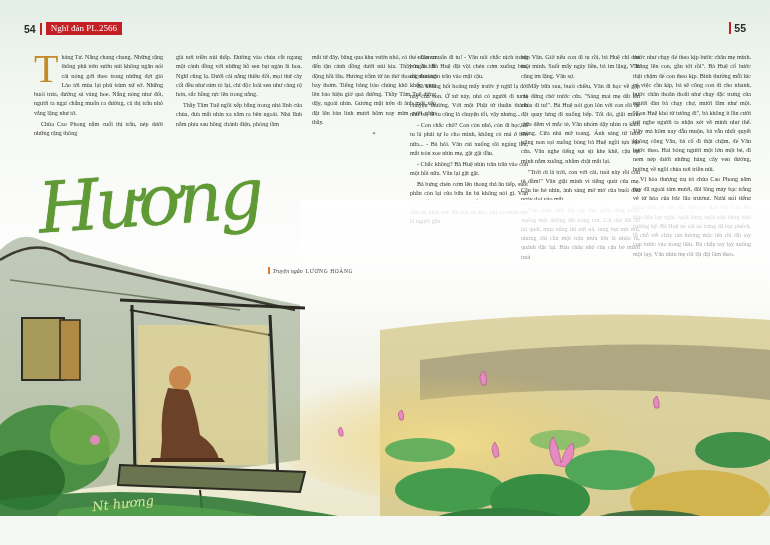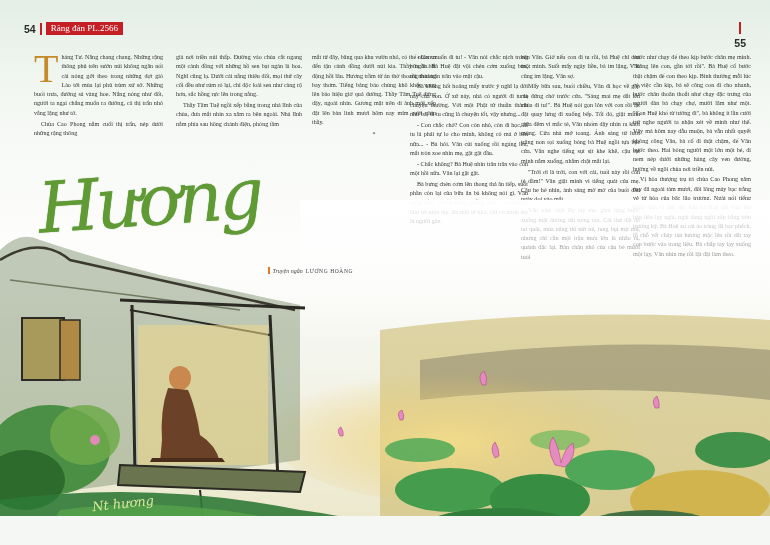--- a/index.html
+++ b/index.html
@@ -7,21 +7,21 @@
     body { position: relative; font-family: "Liberation Serif", "DejaVu Serif", serif; color: #2b2b2b; }
 
     .spread { position: absolute; inset: 0; width: 770px; height: 516px;
       background: linear-gradient(180deg, #e3eee6 0%, #f3f7f2 18%, #fbfcfa 40%, #ffffff 60%); overflow: hidden; }
 
     
     .hdr-left { position: absolute; left: 24px; top: 22px; display: flex; align-items: center; gap: 4px; }
     .pgnum { font-family: "Liberation Sans", "DejaVu Sans", sans-serif; font-weight: bold; font-size: 10.5px; color: #2a2a2a; }
     .hdr-bar { width: 2px; height: 12px; background: #c41f25; }
     .hdr-tag { background: #c41f25; color: #fff; font-size: 9px; padding: 1px 5px; line-height: 11px; }
-    .hdr-right { position: absolute; right: 24px; top: 22px; display: flex; align-items: center; gap: 3px; flex-direction: column; }
+    .hdr-right { position: absolute; right: 24px; top: 22px; display: flex; align-items: center; gap: 3px; }
 
     
     .col { position: absolute; font-size: 6.1px; line-height: 9.3px; text-align: justify; color: #333; }
     .col p { text-indent: 7px; margin-bottom: 1.5px; }
     .col p.noindent { text-indent: 0; }
     .dropcap { float: left; font-size: 40px; line-height: 30px; color: #c58a2a; margin: 1px 3px 0 0; font-family: "Liberation Serif", serif; }
     .star { text-align: center; font-size: 6px; margin-top: 3px; }
 
     
     .title-script { position: absolute; left: 38px; top: 166px; font-family: "DejaVu Serif", serif; font-style: italic;
@@ -38,21 +38,21 @@
     .signature { position: absolute; left: 92px; top: 496px; font-family: "DejaVu Serif", serif; font-style: italic; color: #d6e89a; font-size: 13px; z-index: 4; transform: rotate(-6deg); }
   </style>
 </head>
 <body>
 
 <div class="spread">
 
   <div class="hdr-left">
     <span class="pgnum">54</span>
     <span class="hdr-bar"></span>
-    <span class="hdr-tag">Răng đản PL.2566</span>
+    <span class="hdr-tag">Nghĩ đản PL.2566</span>
   </div>
 
   <div class="hdr-right">
     <span class="hdr-bar"></span>
     <span class="pgnum">55</span>
   </div>
 
   <div class="col" style="left:34px; top:53px; width:129px;">
     <p class="noindent">
       <span class="dropcap">T</span><span>háng Tư. Nắng chang chang. Những rặng thông phủ trên sườn núi không ngăn nổi cái nóng gởi theo trong những đợt gió Lào tới mùa lại phủ trùm xứ sở. Những buổi trưa, đường sá vàng hoe. Nắng nóng như đốt, người ta ngại chẳng muốn ra đường, cả thị trấn nhỏ vắng lặng như tờ.</span>

